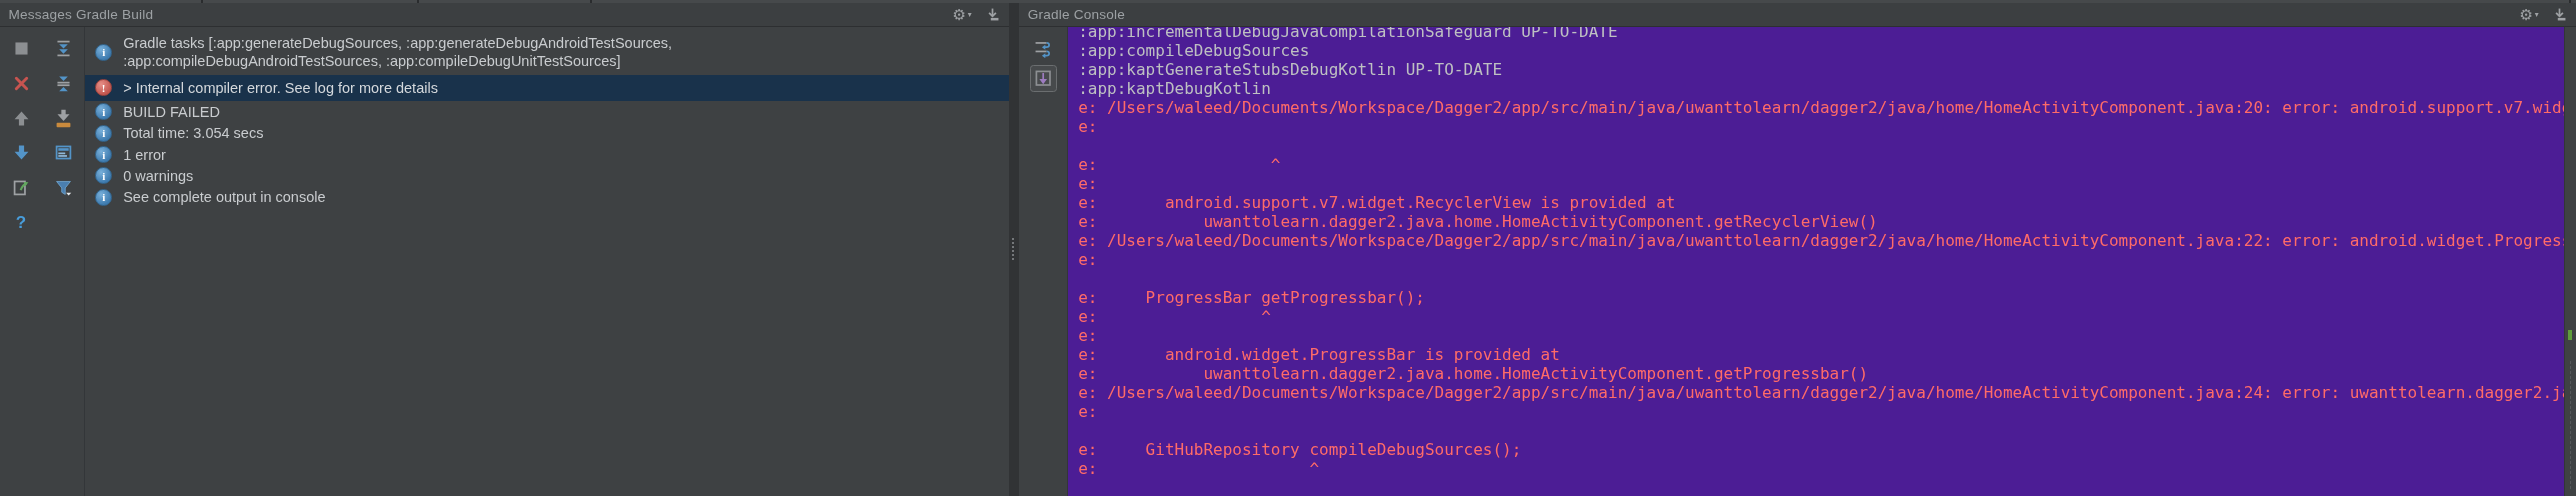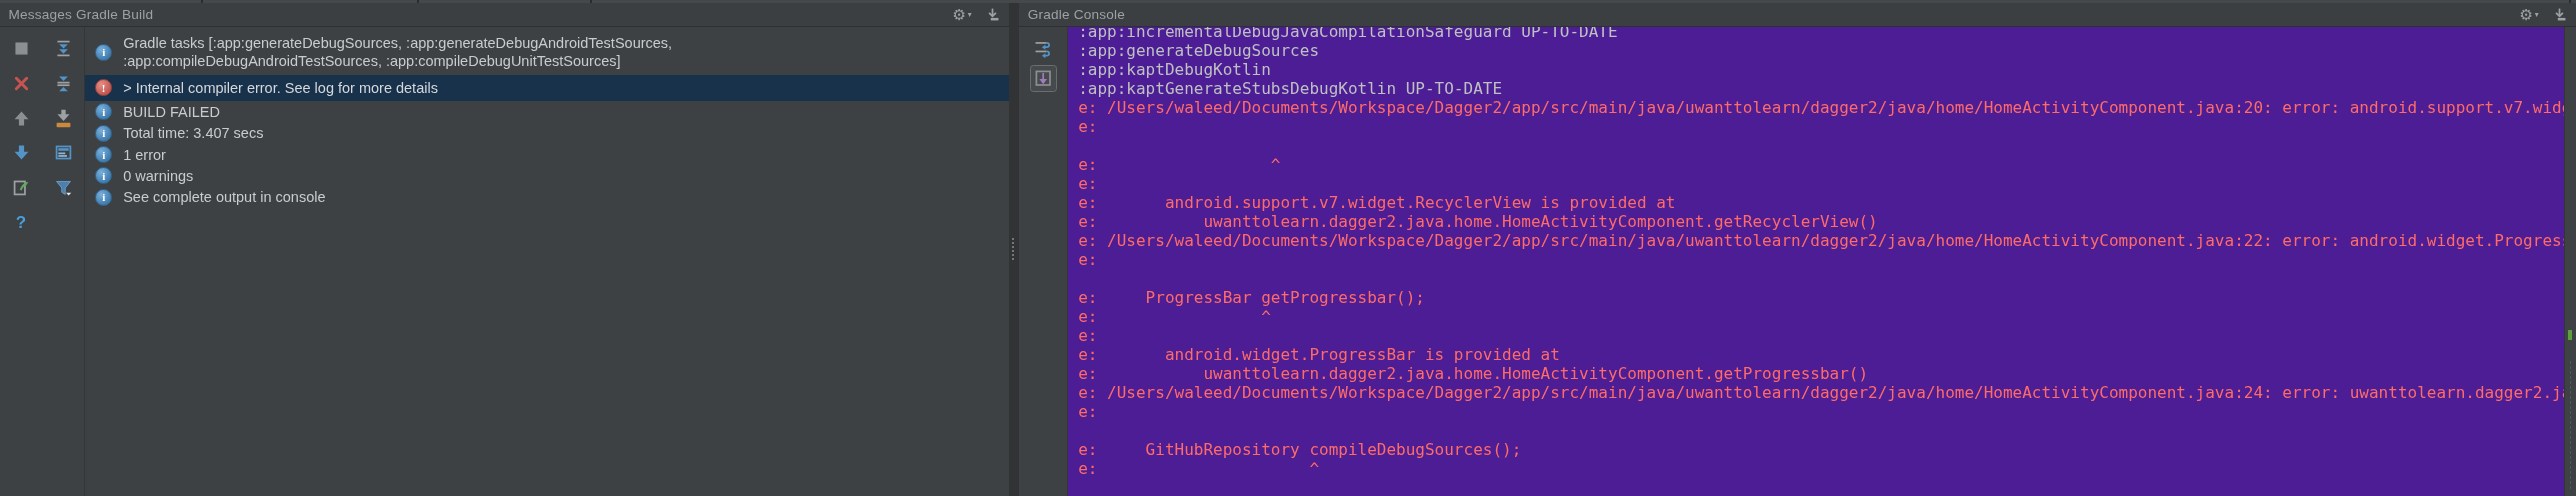--- a/index.html
+++ b/index.html
@@ -183,21 +183,21 @@
             </div>
             <div class="msg-row">
               <span class="badge info">i</span>
               <div>
                 <div class="msg-line">BUILD FAILED</div>
               </div>
             </div>
             <div class="msg-row">
               <span class="badge info">i</span>
               <div>
-                <div class="msg-line">Total time: 3.407 secs</div>
+                <div class="msg-line">Total time: 3.054 secs</div>
               </div>
             </div>
             <div class="msg-row">
               <span class="badge info">i</span>
               <div>
                 <div class="msg-line">1 error</div>
               </div>
             </div>
             <div class="msg-row">
               <span class="badge info">i</span>
@@ -249,23 +249,23 @@
           </span>
           <span class="gbtn pressed">
             <svg width="20.4" height="20.4" viewBox="0 0 24 24">
               <rect x="4" y="4" width="16" height="16" fill="none" stroke="#8c8f92" stroke-width="2"></rect>
               <path d="M13 6 v7 h3.5 L12 19 l-4.5 -6 H11 v-7 Z" fill="#9d7cc0"></path>
             </svg>
           </span>
         </div>
         <div class="console-scroll">
             <div class="cline out">:app:incrementalDebugJavaCompilationSafeguard UP-TO-DATE</div>
-            <div class="cline out">:app:generateDebugSources</div>
+            <div class="cline out">:app:compileDebugSources</div>
+            <div class="cline out">:app:kaptGenerateStubsDebugKotlin UP-TO-DATE</div>
             <div class="cline out">:app:kaptDebugKotlin</div>
-            <div class="cline out">:app:kaptGenerateStubsDebugKotlin UP-TO-DATE</div>
             <div class="cline err">e: /Users/waleed/Documents/Workspace/Dagger2/app/src/main/java/uwanttolearn/dagger2/java/home/HomeActivityComponent.java:20: error: android.support.v7.widge</div>
             <div class="cline err">e:</div>
             <div class="cline err"></div>
             <div class="cline err">e:                  ^</div>
             <div class="cline err">e:</div>
             <div class="cline err">e:       android.support.v7.widget.RecyclerView is provided at</div>
             <div class="cline err">e:           uwanttolearn.dagger2.java.home.HomeActivityComponent.getRecyclerView()</div>
             <div class="cline err">e: /Users/waleed/Documents/Workspace/Dagger2/app/src/main/java/uwanttolearn/dagger2/java/home/HomeActivityComponent.java:22: error: android.widget.ProgressB</div>
             <div class="cline err">e:</div>
             <div class="cline err"></div>

